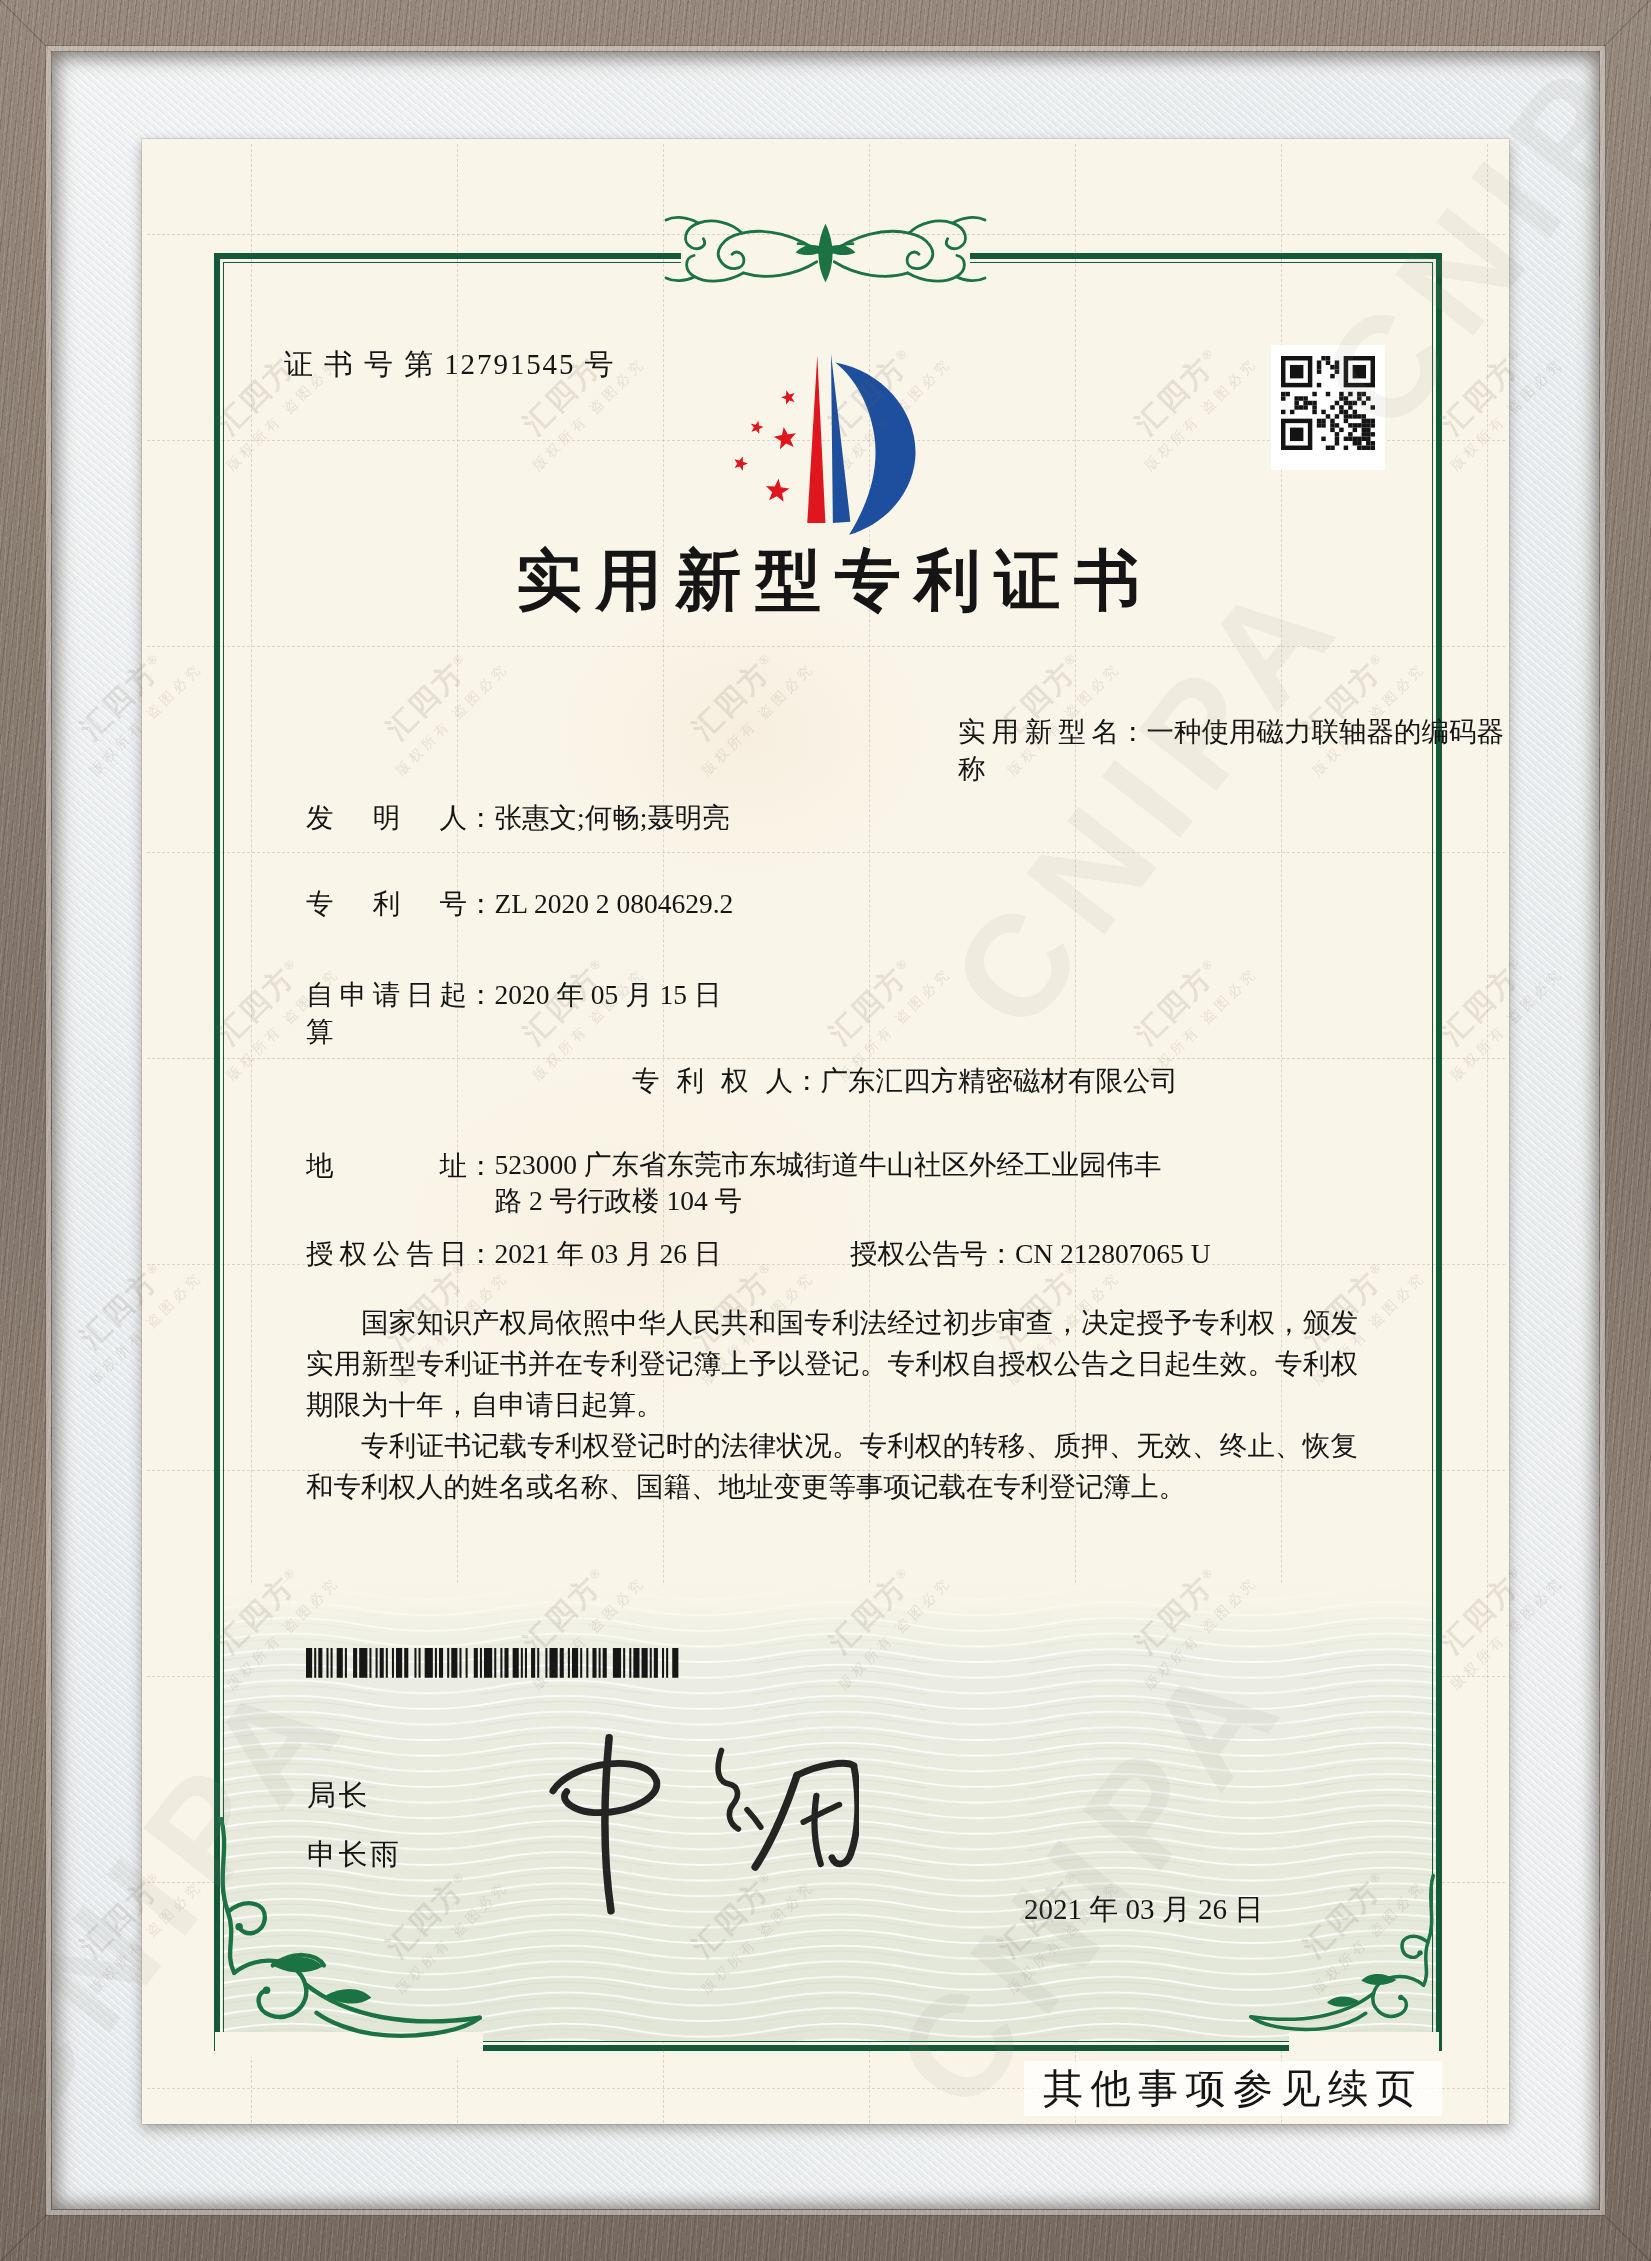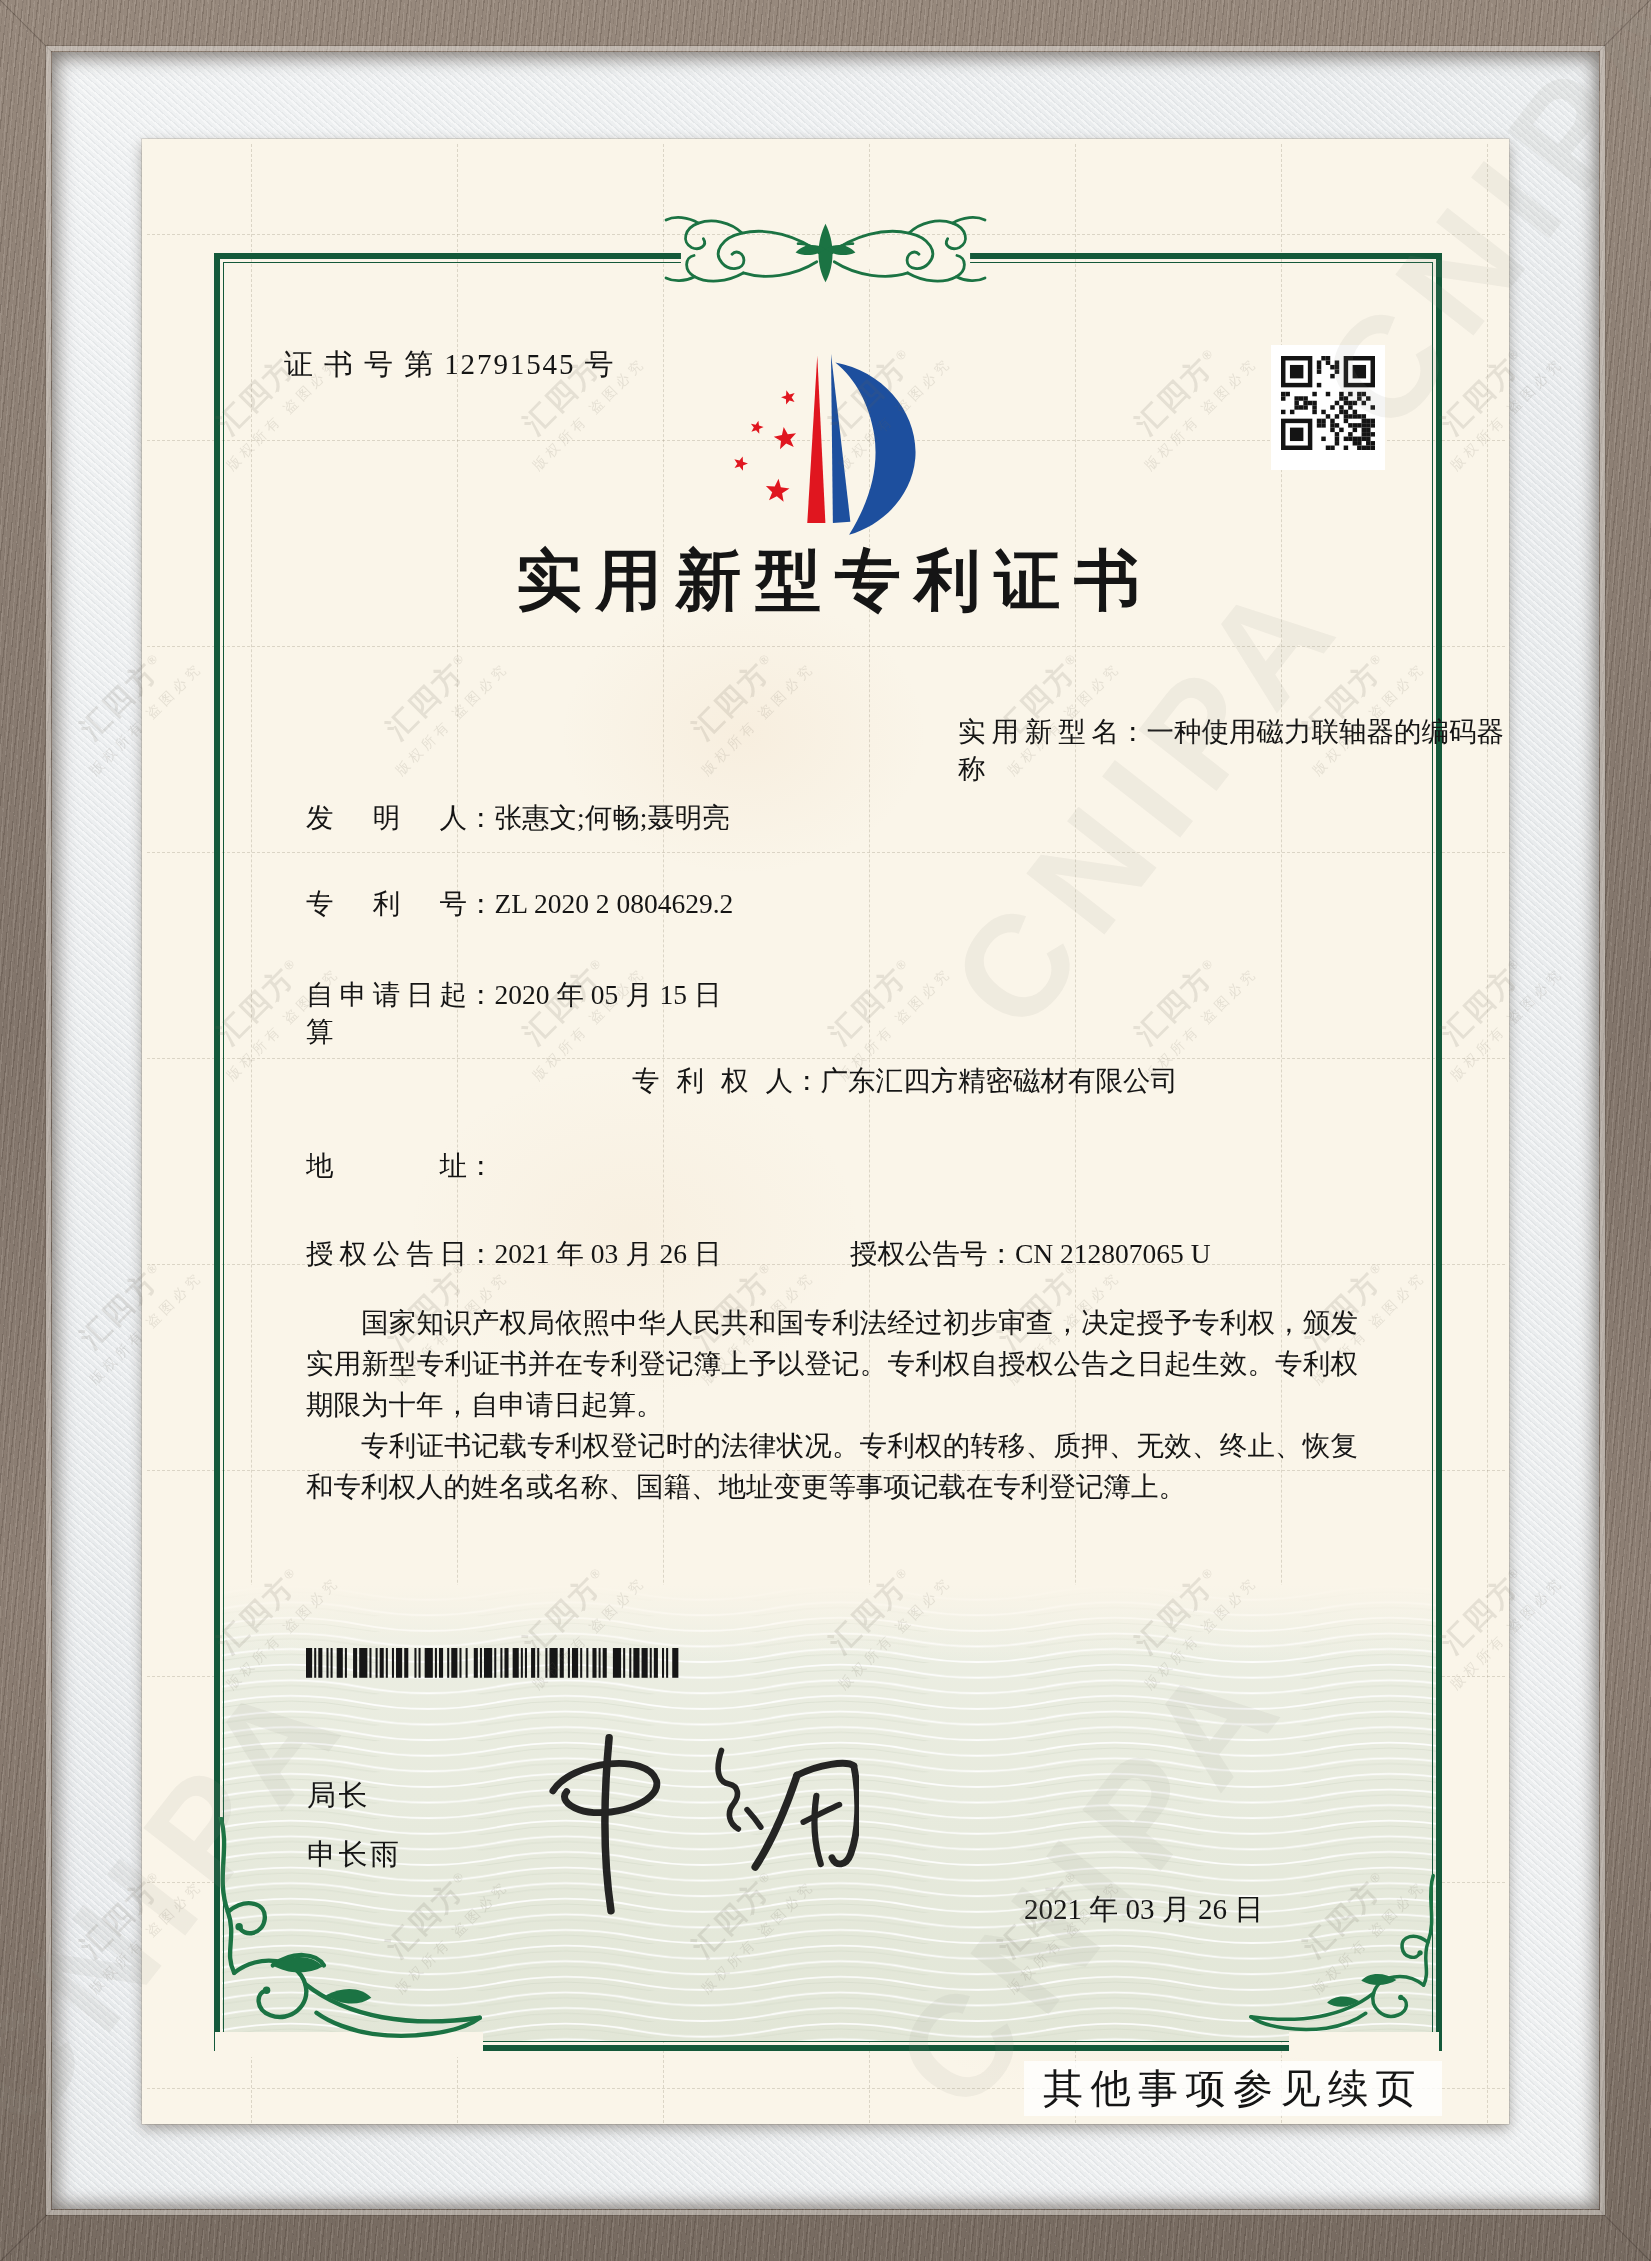--- a/index.html
+++ b/index.html
@@ -357,20 +357,24 @@
         <span class="fvalue">2020 年 05 月 15 日</span>
     </div>
     <div class="frow" style="top:1062px;justify-content:center;">
       <span class="flabel">专利权人</span>
         <span class="fcolon">：</span>
         <span class="fvalue">广东汇四方精密磁材有限公司</span>
     </div>
     <div class="frow" style="top:1147px;align-items:flex-start;">
       <span class="flabel">地址</span>
         <span class="fcolon">：</span>
+      <span class="addrlines">
+        <span style="display:block;">523000 广东省东莞市东城街道牛山社区外经工业园伟丰</span>
+        <span style="display:block;">路 2 号行政楼 104 号</span>
+      </span>
     </div>
     <div class="frow" style="top:1235px;">
       <span class="flabel">授权公告日</span>
         <span class="fcolon">：</span>
         <span class="fvalue">2021 年 03 月 26 日</span>
       <span class="pair2">
         <span>授权公告号</span>
           <span class="fcolon">：</span>
           <span class="fvalue">CN 212807065 U</span>
       </span>

